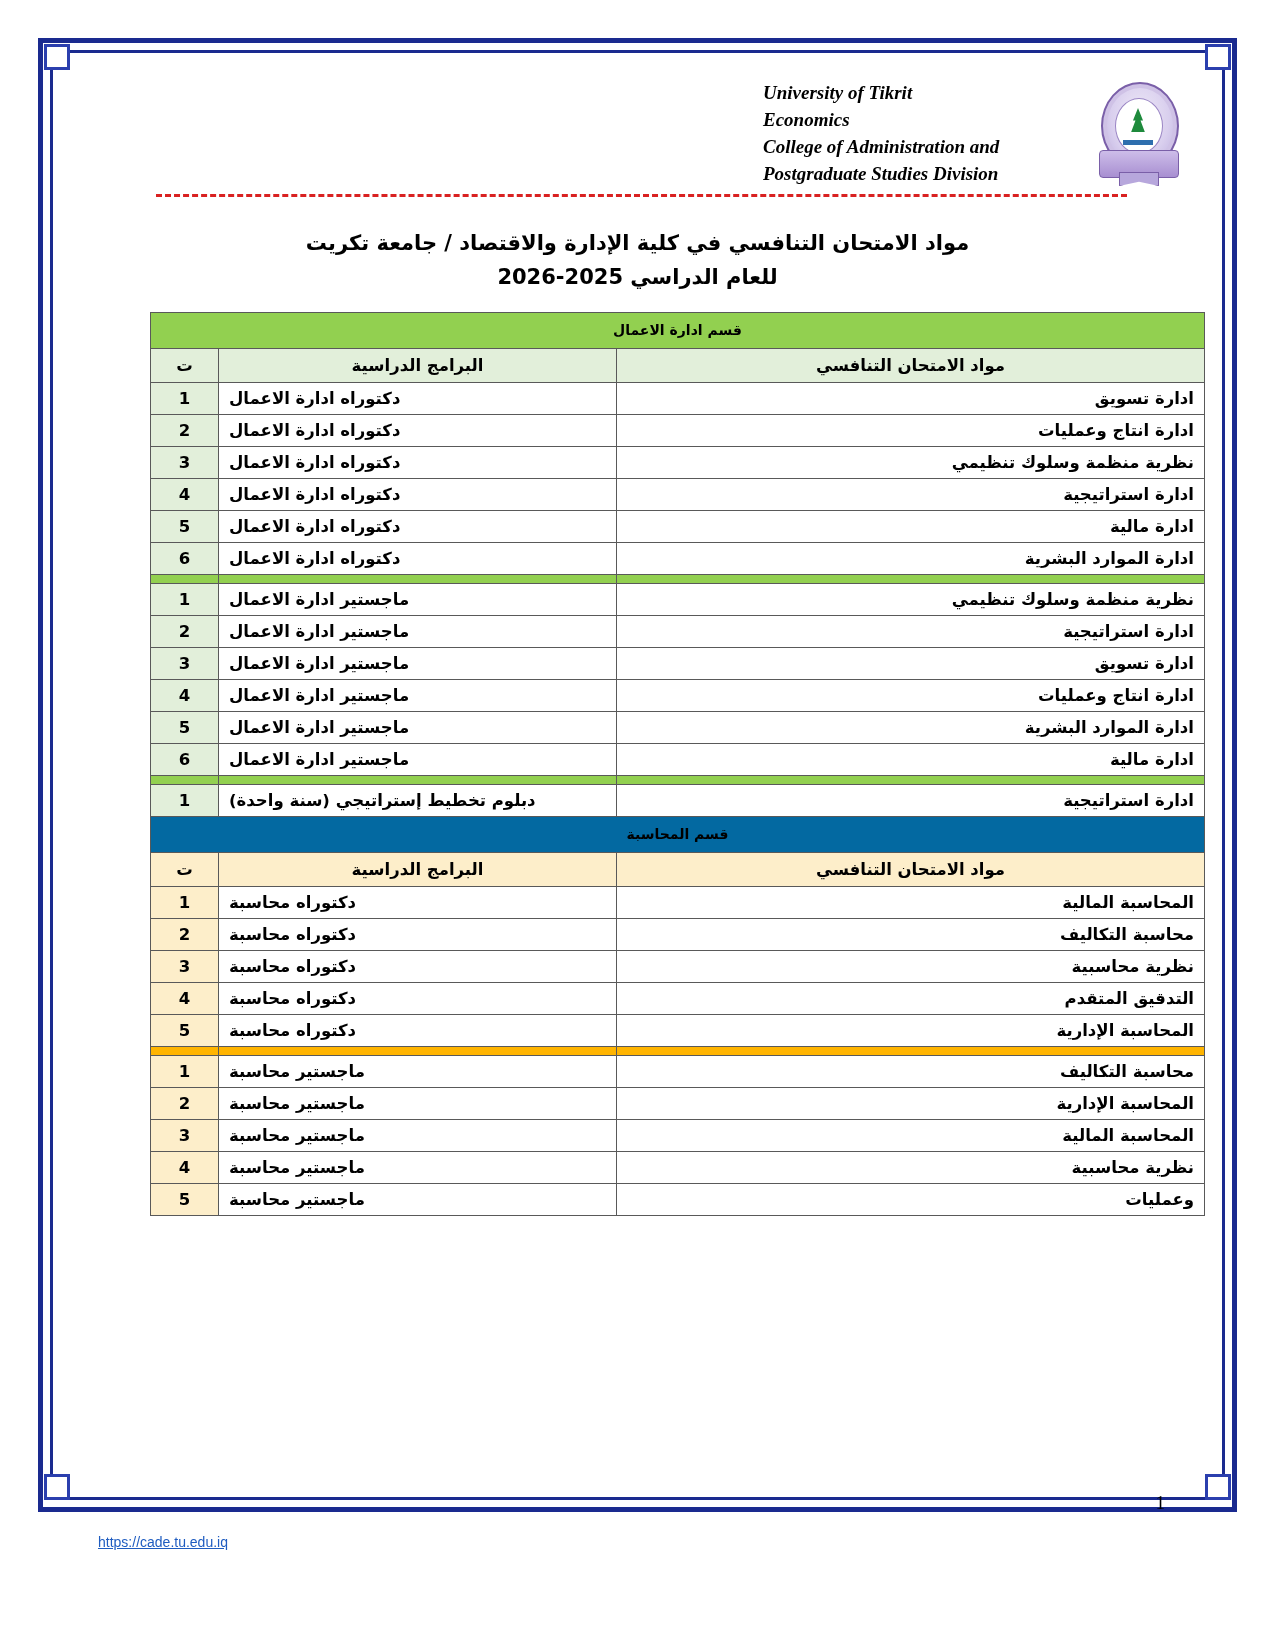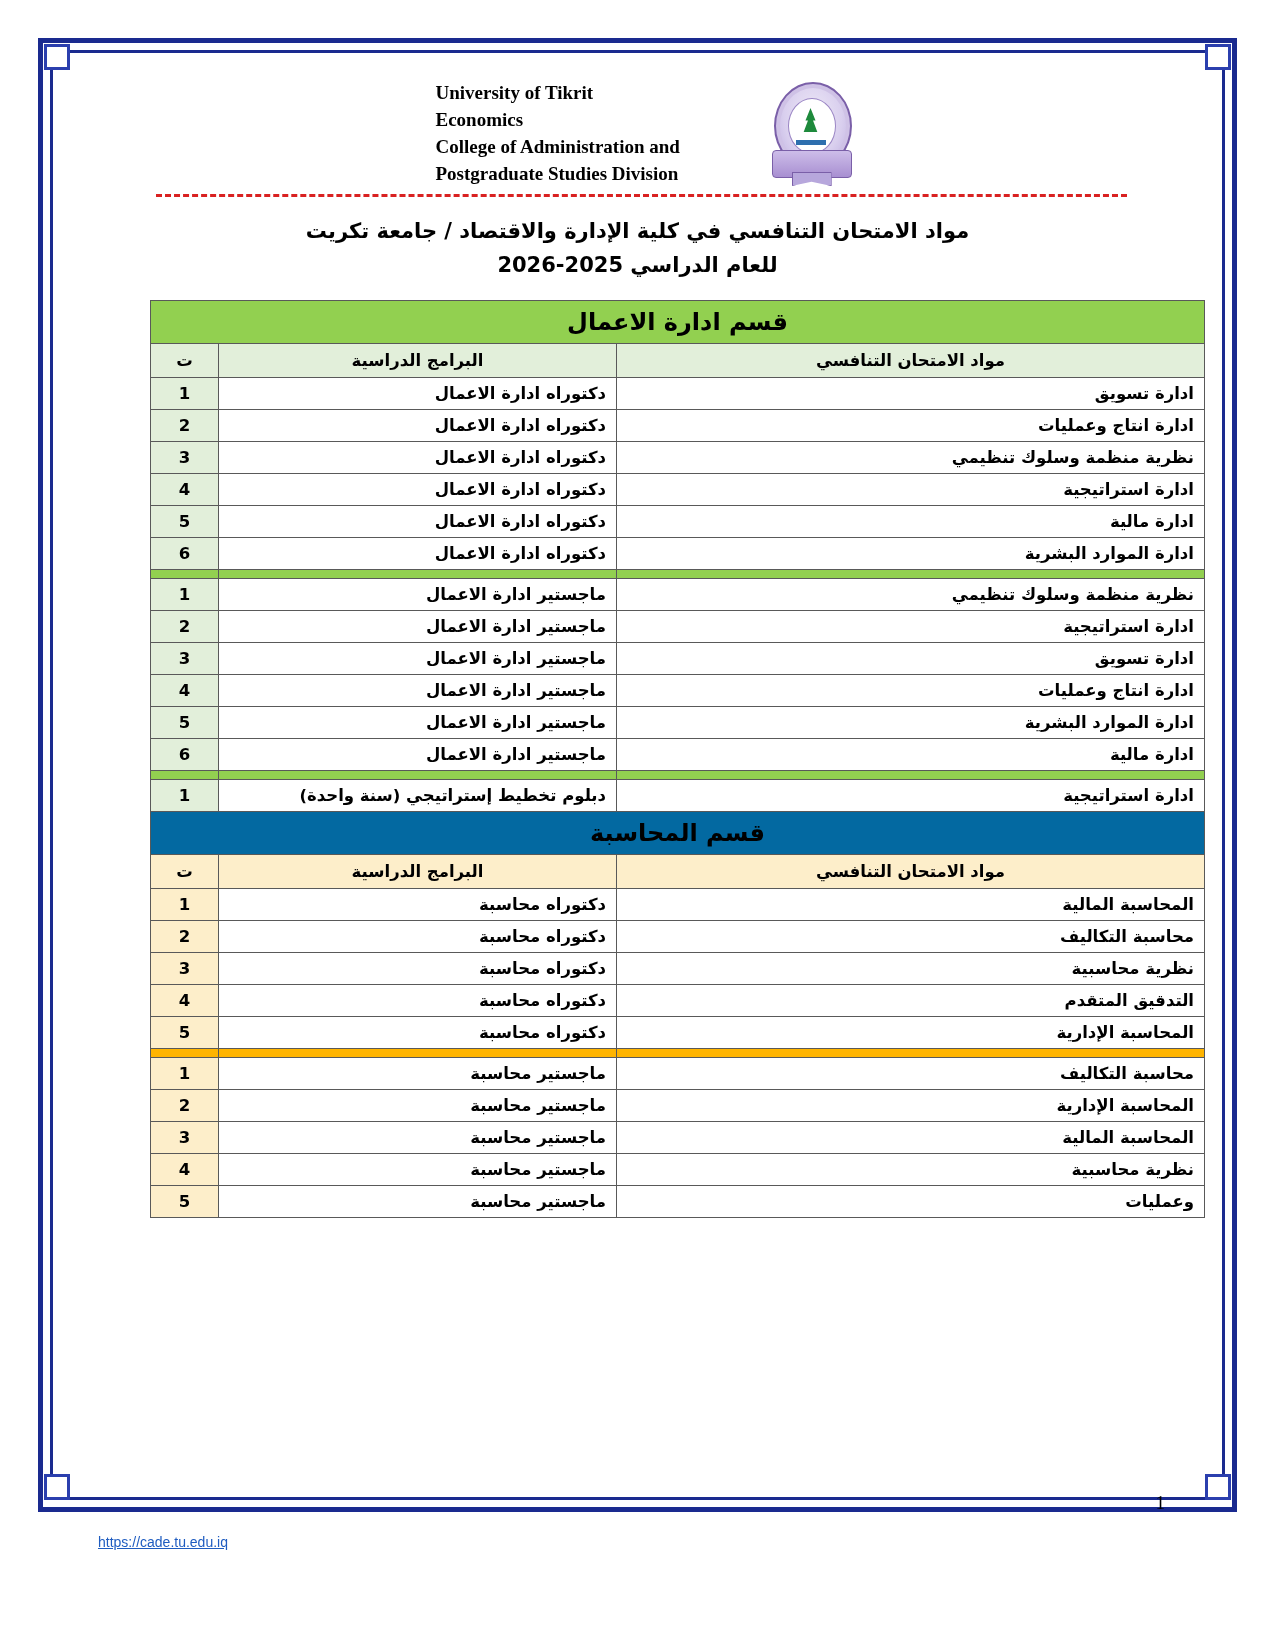--- a/index.html
+++ b/index.html
@@ -46,23 +46,24 @@
     position: absolute;
     left: 62px; top: 62px;
     width: 1151px;
     height: 1426px;
   }
 
   
   .header {
     display: flex;
     align-items: flex-start;
-    justify-content: center;
+    justify-content: flex-end;
     padding: 18px 30px 0 46px;
     box-sizing: border-box;
+    font-style: italic;
   }
   .header-en {
     font-family: "Liberation Serif", serif;
     font-weight: bold;
     font-size: 19px;
     line-height: 1.42;
     color: #000;
     width: 330px;
   }
   .header-ar {
@@ -139,21 +140,21 @@
 
   
   .title-block {
     direction: rtl;
     text-align: center;
     font-family: "DejaVu Sans", sans-serif;
     font-weight: bold;
     font-size: 21px;
     line-height: 1.55;
     color: #000;
-    margin-top: 18px;
+    margin-top: 30px;
   }
   .title-line2 {
     margin-top: 2px;
   }
 
   
   .table-wrap {
     margin: 18px 8px 0 88px;
     position: relative;
   }
@@ -214,27 +215,27 @@
   col.c-num   { width: 68px; }
   col.c-prog  { width: 398px; }
   col.c-subj  { width: auto; }
 
   td.num {
     text-align: center;
     font-family: "Liberation Serif", serif;
     font-size: 20px;
     font-weight: bold;
   }
-  td.prog { text-align: right; }
+  td.prog { text-align: left; }
   td.subj { text-align: right; }
 
   
   tr.section-title td {
     text-align: center;
-    font-size: 24px;
+    font-size: 14px;
     padding: 7px 0;
     height: 36px;
   }
   tr.section-title.green td { background: #92d050; }
   tr.section-title.orange td { background: #0369a1; }
 
   
   tr.col-head td { text-align: center; height: 34px; }
   tr.col-head.green td { background: #e2efda; }
   tr.col-head.orange td { background: #fdeeca; }

